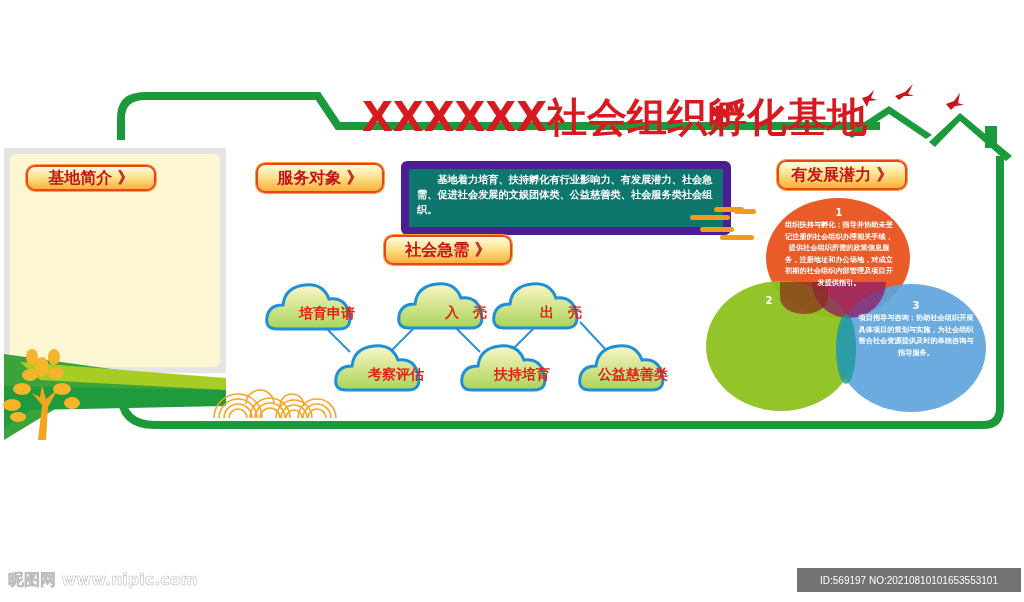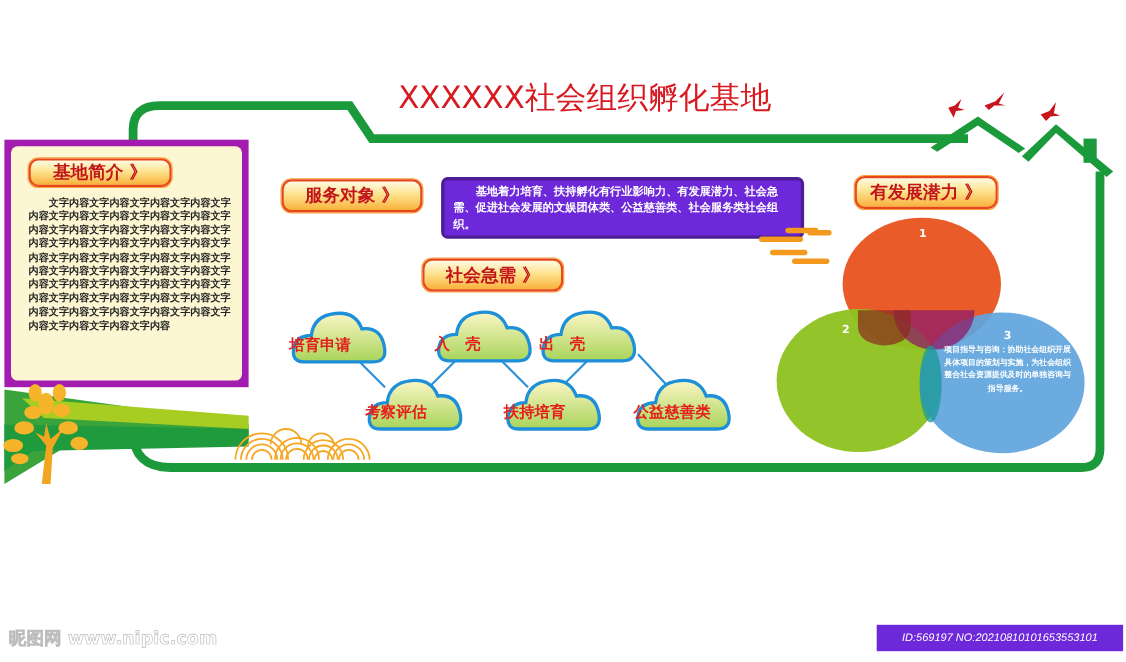--- a/index.html
+++ b/index.html
@@ -3,33 +3,33 @@
 <meta charset="utf-8">
 <style>
   * { box-sizing: border-box; margin: 0; padding: 0; }
   html, body { width: 1024px; height: 602px; background: #ffffff; overflow: hidden; }
   body { position: relative; font-family: "DejaVu Sans", sans-serif; }
 
   .abs { position: absolute; }
 
   
   .main-title {
-    left: 362px; top: 70px; width: 440px; height: 40px;
-    color: #d71920; font-weight: normal; font-size: 28px; letter-spacing: 0px;
+    left: 362px; top: 90px; width: 440px; height: 40px;
+    color: #d71920; font-weight: bold; font-size: 40px; letter-spacing: 0px;
     font-family: "DejaVu Sans", sans-serif;
     white-space: nowrap;
   }
 
   
   .frame-svg { left: 0; top: 0; }
 
   
   .intro-panel {
-    left: 4px; top: 127px; width: 222px; height: 225px;
-    background: #a21caf; padding: 6px;
+    left: 4px; top: 148px; width: 222px; height: 225px;
+    background: #e5e5e5; padding: 6px;
   }
   .intro-inner {
     width: 100%; height: 100%;
     background: #fdf6d3; border-radius: 6px;
     position: relative;
   }
   .tag-btn {
     position: absolute;
     border: 2px solid #e8471c;
     border-radius: 9px;
@@ -49,55 +49,55 @@
   
   .tree { left: 2px; top: 345px; }
 
   
   .service-target-tag { left: 256px; top: 163px; width: 128px; height: 30px; font-size: 16px; }
   .process-tag { left: 384px; top: 235px; width: 128px; height: 30px; font-size: 16px; }
   .service-content-tag { left: 777px; top: 160px; width: 130px; height: 30px; font-size: 16px; }
 
   
   .desc-box {
-    left: 401px; top: 161px; width: 330px; height: 56px;
-    background: #6d28d9; border: 3px solid #4c1d95; border-radius: 6px;
+    left: 401px; top: 161px; width: 330px; height: 74px;
+    background: #0f766e; border: 8px solid #4c1d95; border-radius: 6px;
     color: #fff; font-size: 10.2px; line-height: 15px; font-weight: bold;
     padding: 3px 8px 0 8px; text-indent: 2em;
   }
 
   
   .cloud {
     position: absolute; width: 92px; height: 60px;
   }
   .cloud svg { position: absolute; left: 0; top: 0; }
   .cloud-label {
     position: absolute; left: 0; right: 0; bottom: 12px;
-    text-align: left; color: #e3201b; font-weight: bold; font-size: 14px;
+    text-align: right; color: #e3201b; font-weight: bold; font-size: 14px;
     white-space: nowrap;
   }
 
   
   .venn-circle { position: absolute; border-radius: 50%; }
   .venn-text {
     position: absolute; color: #fff; font-size: 7.2px; line-height: 11.5px;
     text-align: center; font-weight: bold;
   }
   .venn-num { font-size: 10px; display: block; line-height: 12px; }
 
   
   .wm-left {
     left: 8px; top: 570px; font-size: 16px; color: transparent;
     -webkit-text-stroke: 0.6px #bdbdbd; white-space: nowrap; font-weight: bold;
   }
   .wm-right {
     left: 797px; top: 568px; width: 224px; height: 24px;
-    background: #6d28d9; color: #fff; font-size: 10px;
+    background: #737373; color: #fff; font-size: 10px;
     display: flex; align-items: center; justify-content: center;
-    font-family: "Liberation Sans", sans-serif; white-space: nowrap; font-style: italic;
+    font-family: "Liberation Sans", sans-serif; white-space: nowrap;
   }
 </style>
 </head>
 <body>
 
 <svg class="abs frame-svg" width="1024" height="602" viewBox="0 0 1024 602">
 
   <path d="M121 140 L121 118 Q121 96 145 96 L318 96 L338 126 L840 126" fill="none" stroke="#1a9a3a" stroke-width="8"></path>
 
   <path d="M840 126 L880 126" fill="none" stroke="#1a9a3a" stroke-width="8"></path>
@@ -112,21 +112,20 @@
     <path d="M895 96 l10 -4 l8 -8 l-5 10 l6 2 l-10 0 l-5 4 z"></path>
     <path d="M946 104 l8 -3 l6 -8 l-2 10 l6 2 l-9 1 l-4 4 z"></path>
   </g>
 </svg>
 
 <div class="abs main-title">XXXXXX社会组织孵化基地</div>
 
 <div class="abs intro-panel">
   <div class="intro-inner">
     <div class="tag-btn intro-tag">基地简介 》</div>
-    <div class="intro-text">文字内容文字内容文字内容文字内容文字内容文字内容文字内容文字内容文字内容文字内容文字内容文字内容文字内容文字内容文字内容文字内容文字内容文字内容文字内容文字内容文字内容文字内容文字内容文字内容文字内容文字内容文字内容文字内容文字内容文字内容文字内容文字内容文字内容文字内容文字内容文字内容文字内容文字内容文字内容文字内容文字内容文字内容文字内容文字内容文字内容文字内容文字内容文字内容</div>
   </div>
 </div>
 
 <svg class="abs" style="left:0;top:330px" width="240" height="110">
   <polygon points="4,24 226,55 226,70 70,70 4,110" fill="#3aa33b"></polygon>
   <polygon points="20,32 226,48 226,60 40,50" fill="#a7cd22"></polygon>
   <polygon points="4,56 226,60 226,76 30,80 4,98" fill="#1f9a3c"></polygon>
 </svg>
 <svg class="abs tree" width="80" height="95" viewBox="0 0 80 95">
   <path d="M36 95 L40 60 L30 48 L38 52 L40 40 L44 54 L56 44 L46 62 L44 95 Z" fill="#f2a521"></path>
@@ -235,20 +234,21 @@
 
 <div class="venn-circle" style="left:766px;top:198px;width:144px;height:120px;background:#e8531f;opacity:0.95"></div>
 <div class="venn-circle" style="left:706px;top:281px;width:150px;height:130px;background:#8dc21f;opacity:0.95"></div>
 <div class="venn-circle" style="left:836px;top:284px;width:150px;height:128px;background:#5ea4dc;opacity:0.92"></div>
 <div class="venn-circle" style="left:812px;top:282px;width:74px;height:36px;background:#8e1c6a;opacity:0.75;border-radius:50% 50% 50% 50% / 0 0 100% 100%"></div>
 <div class="venn-circle" style="left:780px;top:282px;width:48px;height:32px;background:#8a2a1e;opacity:0.7;border-radius:0 0 50% 50%"></div>
 <div class="venn-circle" style="left:836px;top:314px;width:20px;height:70px;background:#1a9a9a;opacity:0.75"></div>
 
 <div class="venn-text" style="left:782px;top:207px;width:114px">
   <span class="venn-num">1</span>
+  <span>组织扶持与孵化：指导并协助未登记注册的社会组织办理相关手续，提供社会组织所需的政策信息服务，注册地址和办公场地，对成立初期的社会组织内部管理及项目开发提供指引。</span>
 </div>
 <div class="venn-text" style="left:708px;top:295px;width:122px">
   <span class="venn-num">2</span>
 </div>
 <div class="venn-text" style="left:858px;top:300px;width:116px">
   <span class="venn-num">3</span>
   <span>项目指导与咨询：协助社会组织开展具体项目的策划与实施，为社会组织整合社会资源提供及时的单独咨询与指导服务。</span>
 </div>
 
 <div class="abs wm-left">昵图网 www.nipic.com</div>

